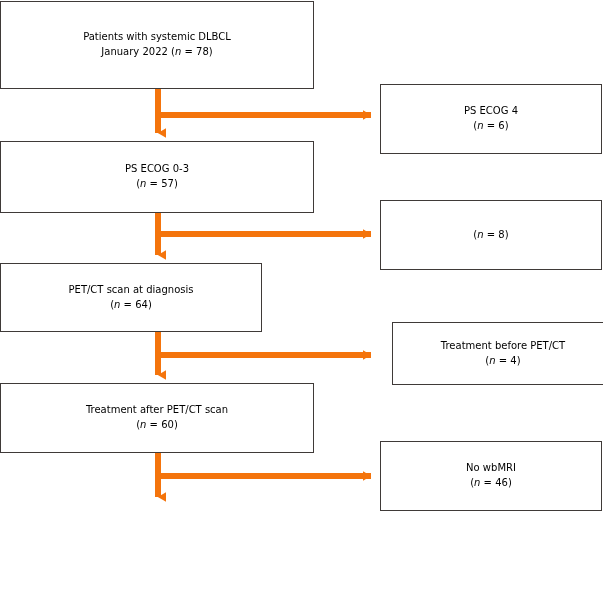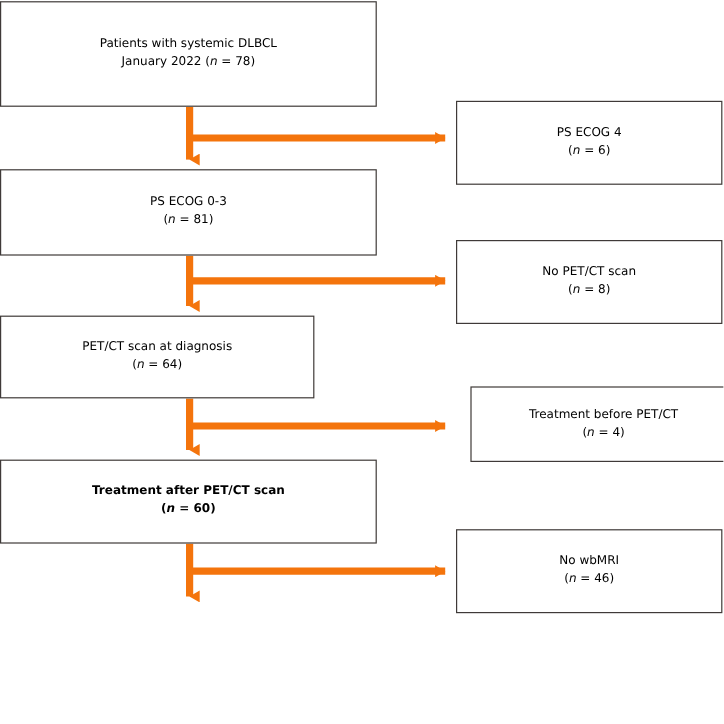--- a/index.html
+++ b/index.html
@@ -42,21 +42,21 @@
   .node.bold .count {
     font-weight: normal;
   }
   .ital {
     font-style: italic;
   }
   
   .main-1 { left: 0px;  top: 1px;   width: 314px; height: 88px;  }
   .main-2 { left: 0px;  top: 141px; width: 314px; height: 72px;  }
   .main-3 { left: 0px;  top: 263px; width: 262px; height: 69px;  }
-  .main-4 { left: 0px;  top: 383px; width: 314px; height: 70px; font-weight: bold;  }
+  .main-4 { left: 0px;  top: 383px; width: 314px; height: 70px;  }
   .main-5 { left: 0px;  top: 505px; width: 314px; height: 97px;  }
   
   .side-1 { left: 380px; top: 84px;  width: 222px; height: 70px; align-items: center; }
   .side-2 { left: 380px; top: 200px; width: 222px; height: 70px; }
   .side-3 { left: 380px; top: 322px; width: 222px; height: 63px; margin-left: 12px; }
   .side-4 { left: 380px; top: 441px; width: 222px; height: 70px; }
   
   #connectors {
     position: absolute;
     left: 0;
@@ -102,41 +102,40 @@
     </g>
   </svg>
 
   <div class="node main-1">
     <span class="line">Patients with systemic DLBCL</span>
     <span class="line"><span>January 2022 (</span><span class="ital">n</span><span> = </span><span>78</span><span>)</span></span>
   </div>
 
   <div class="node main-2">
     <span class="line">PS ECOG 0-3</span>
-    <span class="line"><span>(</span><span class="ital">n</span><span> = </span><span>81</span><span>)</span></span>
+    <span class="line"><span>(</span><span class="ital">n</span><span> = </span><span>57</span><span>)</span></span>
   </div>
 
   <div class="node main-3">
     <span class="line">PET/CT scan at diagnosis</span>
     <span class="line"><span>(</span><span class="ital">n</span><span> = </span><span>64</span><span>)</span></span>
   </div>
 
   <div class="node main-4">
     <span class="line">Treatment after PET/CT scan</span>
     <span class="line"><span>(</span><span class="ital">n</span><span> = </span><span>60</span><span>)</span></span>
   </div>
 
 
   <div class="node side-1">
     <span class="line">PS ECOG 4</span>
     <span class="line"><span>(</span><span class="ital">n</span><span> = </span><span>6</span><span>)</span></span>
   </div>
 
   <div class="node side-2">
-    <span class="line">No PET/CT scan</span>
     <span class="line"><span>(</span><span class="ital">n</span><span> = </span><span>8</span><span>)</span></span>
   </div>
 
   <div class="node side-3">
     <span class="line">Treatment before PET/CT</span>
     <span class="line"><span>(</span><span class="ital">n</span><span> = </span><span>4</span><span>)</span></span>
   </div>
 
   <div class="node side-4">
     <span class="line">No wbMRI</span>

